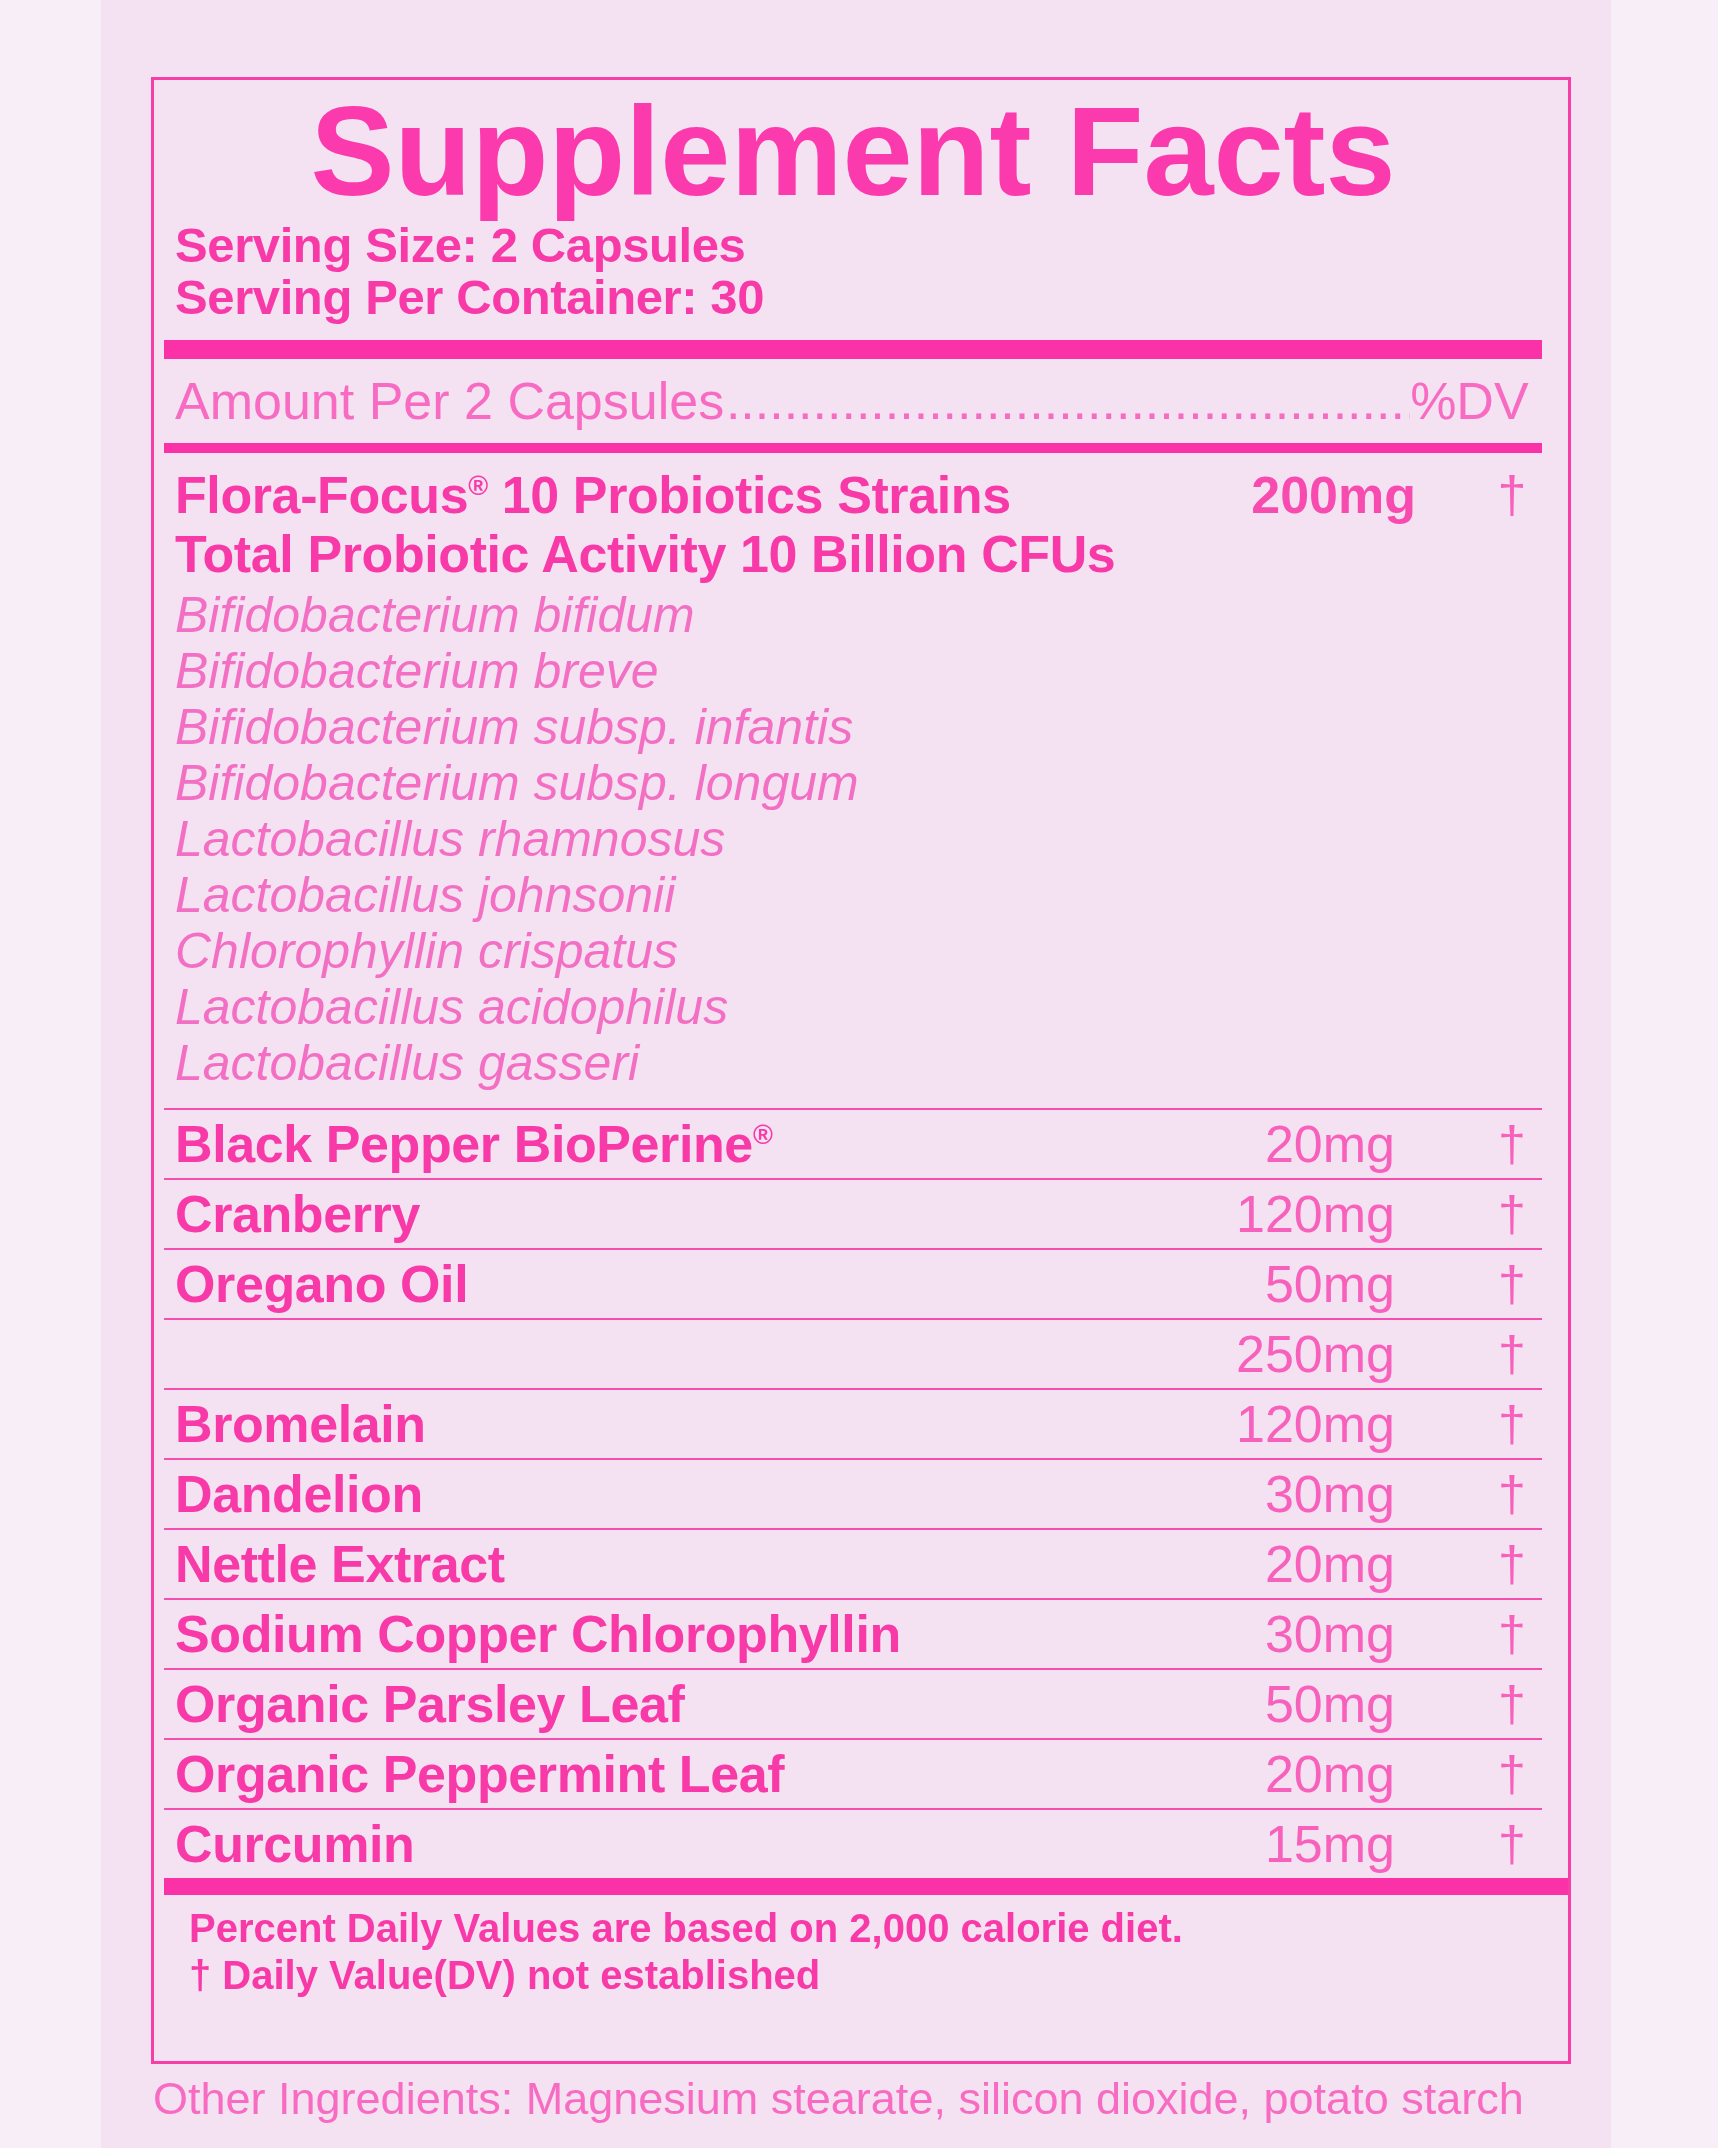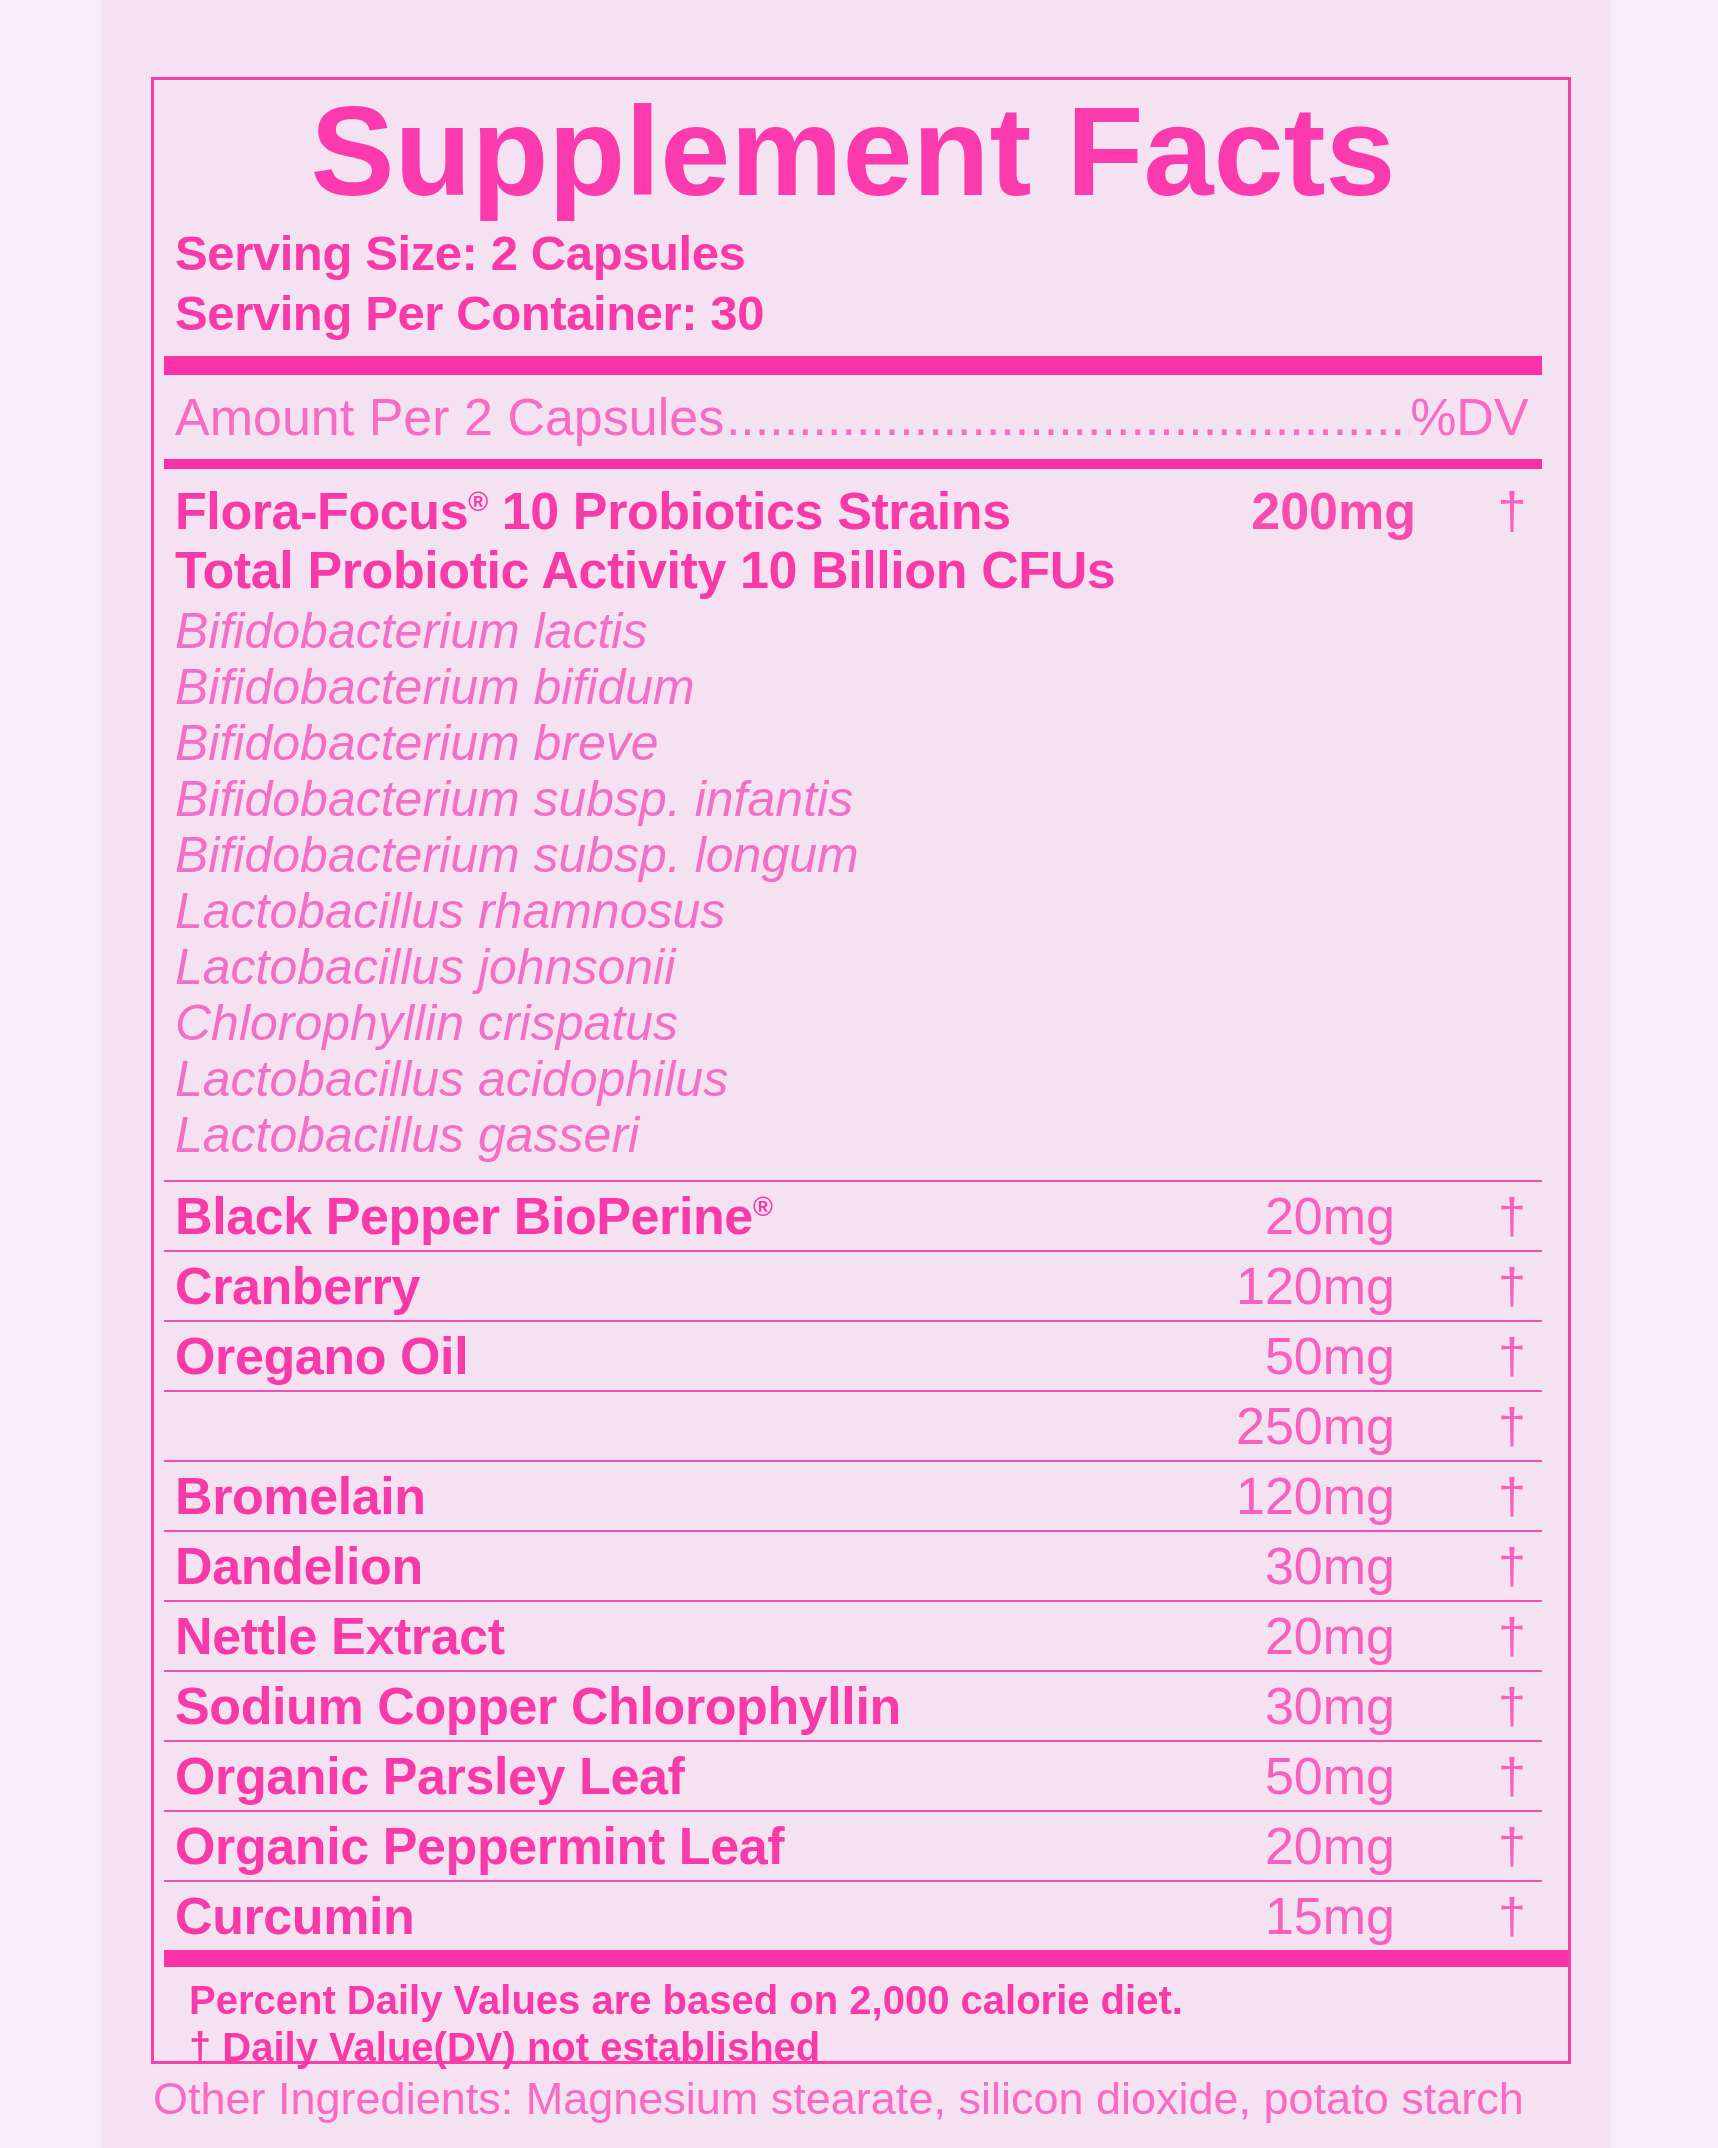--- a/index.html
+++ b/index.html
@@ -19,21 +19,21 @@
     padding:0 26px 0 10px;
   }
   .title {
     margin-top:5px; line-height:134px; text-align:center;
     font-size:126px; font-weight:700; letter-spacing:0px; color:#fb3bad;
     white-space:nowrap;
   }
   .serving-block { margin-left:11px; }
   .serving-line {
     font-size:49px; font-weight:700; color:#f73aa8;
-    line-height:52px; letter-spacing:-0.4px; white-space:nowrap;margin-top:8px;
+    line-height:52px; letter-spacing:-0.4px; white-space:nowrap;
   }
   .bar { background:#fb32a7; }
   .bar-top { height:18.5px; margin-top:17px; }
   .bar-mid { height:10px; }
   .bar-bottom { height:17px; margin-right:-26px; }
   .hdr-row {
     display:flex; align-items:center; height:84px;
     font-size:52px; color:#f76cc2; padding-left:11px;
   }
   .hdr-label { white-space:nowrap; }
@@ -117,21 +117,20 @@
 
       <div class="flora-section">
         <div class="flora-row">
           <div class="bold-line"><span>Flora-Focus</span><sup class="reg">®</sup><span> 10 Probiotics Strains</span></div>
           <span class="flora-amt">200mg</span>
           <span class="flora-dv">†</span>
         </div>
         <div class="bold-line">Total Probiotic Activity 10 Billion CFUs</div>
 
         <div class="strains">
-          <div class="strain">Bifidobacterium lactis</div>
           <div class="strain">Bifidobacterium bifidum</div>
           <div class="strain">Bifidobacterium breve</div>
           <div class="strain">Bifidobacterium subsp. infantis</div>
           <div class="strain">Bifidobacterium subsp. longum</div>
           <div class="strain">Lactobacillus rhamnosus</div>
           <div class="strain">Lactobacillus johnsonii</div>
           <div class="strain">Chlorophyllin crispatus</div>
           <div class="strain">Lactobacillus acidophilus</div>
           <div class="strain">Lactobacillus gasseri</div>
         </div>

